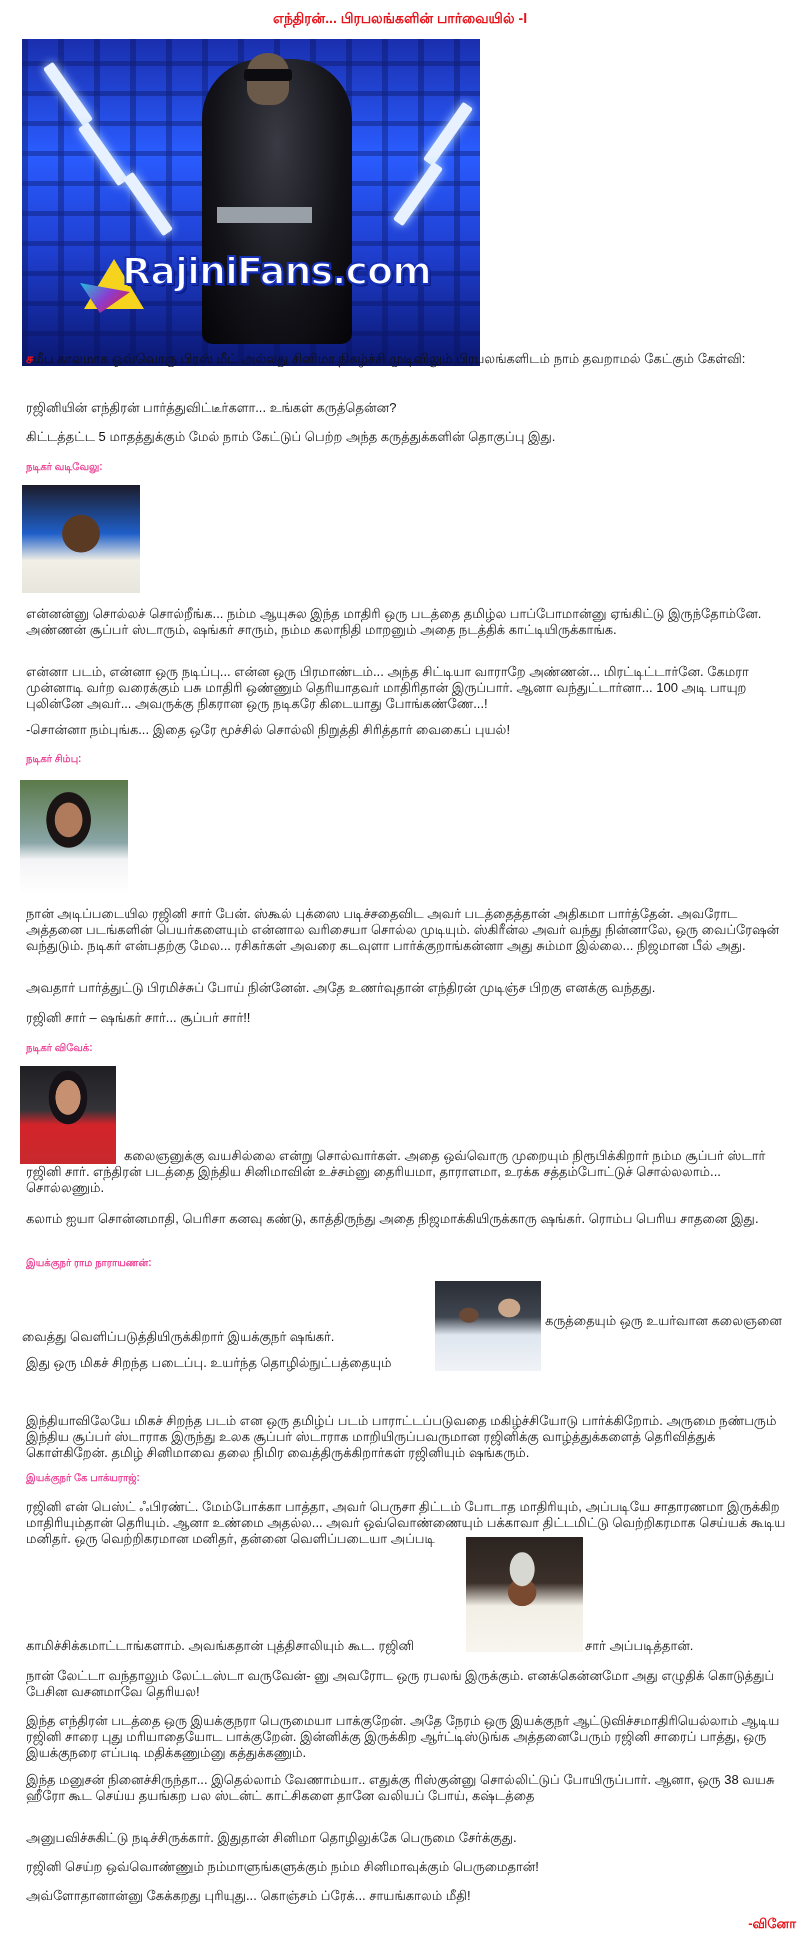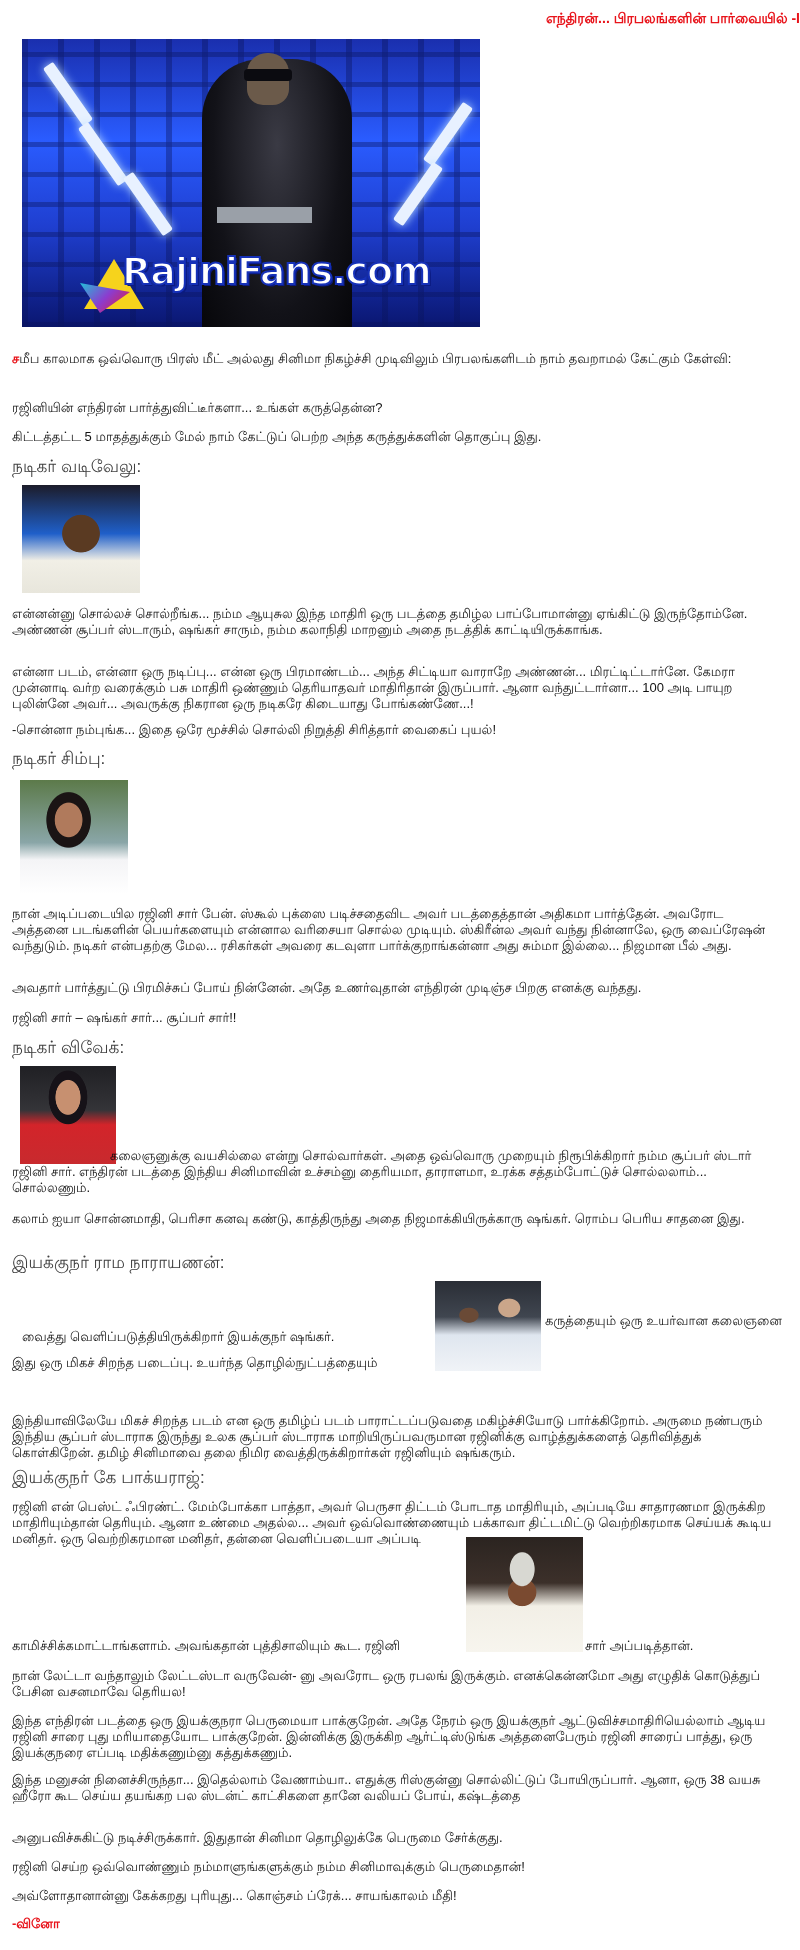--- a/index.html
+++ b/index.html
@@ -2,25 +2,25 @@
 <html><head>
   <meta charset="utf-8">
   <style>
     html, body { margin: 0; padding: 0; background: #ffffff; }
     body {
       width: 800px; height: 1950px; overflow: hidden; position: relative;
       font-family: "Liberation Sans", "DejaVu Sans", sans-serif;
       color: #111111; font-size: 13px; line-height: 16px;
     }
     .title {
-      text-align: right; color: #e8141b; font-weight: bold; font-size: 14px;
+      text-align: center; color: #e8141b; font-weight: bold; font-size: 14px;
       position: absolute; left: 0; width: 800px; top: 10px; margin: 0;
     }
     .hero {
-      position: absolute; left: 22px; top: 39px; width: 458px; height: 288px;
+      position: absolute; left: 22px; top: 39px; width: 458px; height: 327px;
       background: linear-gradient(180deg, #1a2fae 0%, #2a5cff 35%, #1f3fd0 65%, #0a1670 100%);
       overflow: hidden;
     }
     .hero .grid {
       position: absolute; inset: 0;
       background-image:
         repeating-linear-gradient(90deg, rgba(10,20,90,.55) 0 6px, transparent 6px 36px),
         repeating-linear-gradient(0deg, rgba(10,20,90,.55) 0 5px, transparent 5px 30px);
       opacity: .7;
     }
@@ -38,23 +38,23 @@
       font-weight: bold; font-size: 38px; color: #ffffff; letter-spacing: -1px;
       -webkit-text-stroke: 2px #1631b8; text-shadow: 2px 2px 0 #0b1a80;
     }
     .hero .star {
       position: absolute; left: 62px; top: 220px; width: 0; height: 0;
       border-left: 30px solid transparent; border-right: 30px solid transparent;
       border-bottom: 50px solid #f6d31c;
     }
     .hero .star2 { position: absolute; left: 58px; top: 244px; width: 50px; height: 30px; background: linear-gradient(135deg,#21c0d8,#8c3ccf,#e81a2c); clip-path: polygon(0 0,100% 30%,40% 100%); }
 
-    p, .p { margin: 0; position: absolute; left: 12px; width: 770px; }
-    .heading { color: #404040; font-weight: normal; font-size: 17px; }
-    .sig { color: #e8141b; font-weight: bold; }
+    p, .p { margin: 0; position: absolute; left: 26px; width: 770px; }
+    .heading { color: #ec4899; font-weight: bold; font-size: 10px; }
+    .sig { color: #e8141b; font-weight: bold; text-align: right; }
     .dropcap { color: #e8141b; font-weight: bold; }
 
     .photo { position: absolute; overflow: hidden; }
     .ph-vadivelu { left: 22px; top: 485px; width: 118px; height: 108px;
       background: radial-gradient(circle at 50% 45%, #5a3a22 0 22%, transparent 23%),
                   linear-gradient(180deg, #1c1c2a 0%, #1f5fc9 45%, #f1efe6 70%, #e8e6dc 100%); }
     .ph-simbu { left: 20px; top: 780px; width: 108px; height: 114px;
       background: radial-gradient(ellipse at 45% 35%, #b07a5c 0 16%, #1a1414 17% 26%, transparent 27%),
                   linear-gradient(180deg, #5c7a4a 0%, #8aa6a8 55%, #f4f4f6 70%, #ffffff 100%); }
     .ph-vivek { left: 20px; top: 1066px; width: 96px; height: 98px;

